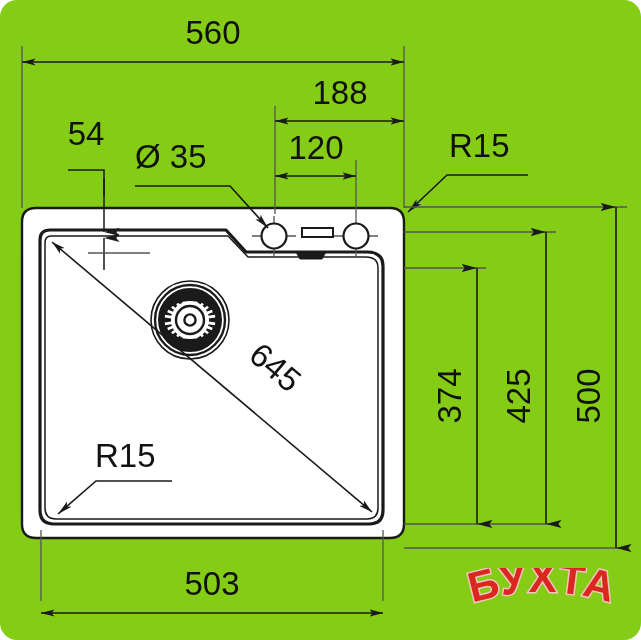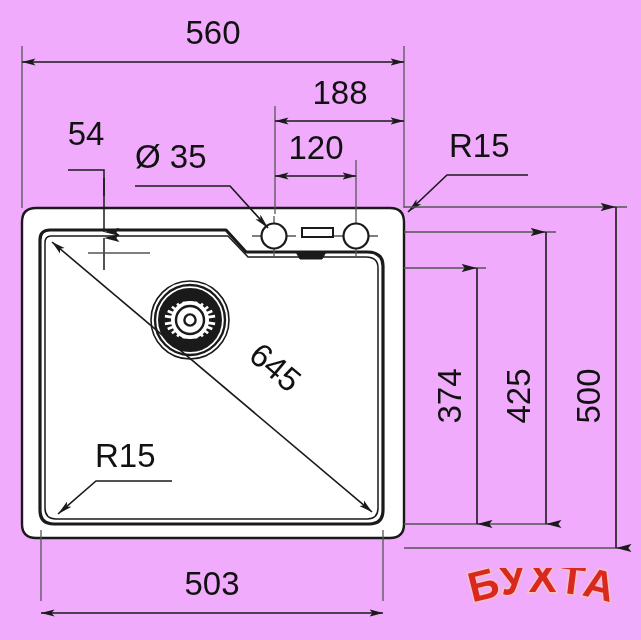--- a/index.html
+++ b/index.html
@@ -8,22 +8,23 @@
     padding: 0;
     background: #ffffff;
   }
   body {
     font-family: "Liberation Sans", sans-serif;
   }
   #stage {
     position: relative;
     width: 641px;
     height: 640px;
-    background: #f0abfc;
+    background: #84cc16;
     overflow: hidden;
+    border-radius: 17px;
   }
   #drawing-svg {
     position: absolute;
     left: 0;
     top: 0;
     width: 641px;
     height: 640px;
   }
   .dim-text {
     font-family: "Liberation Sans", sans-serif;

